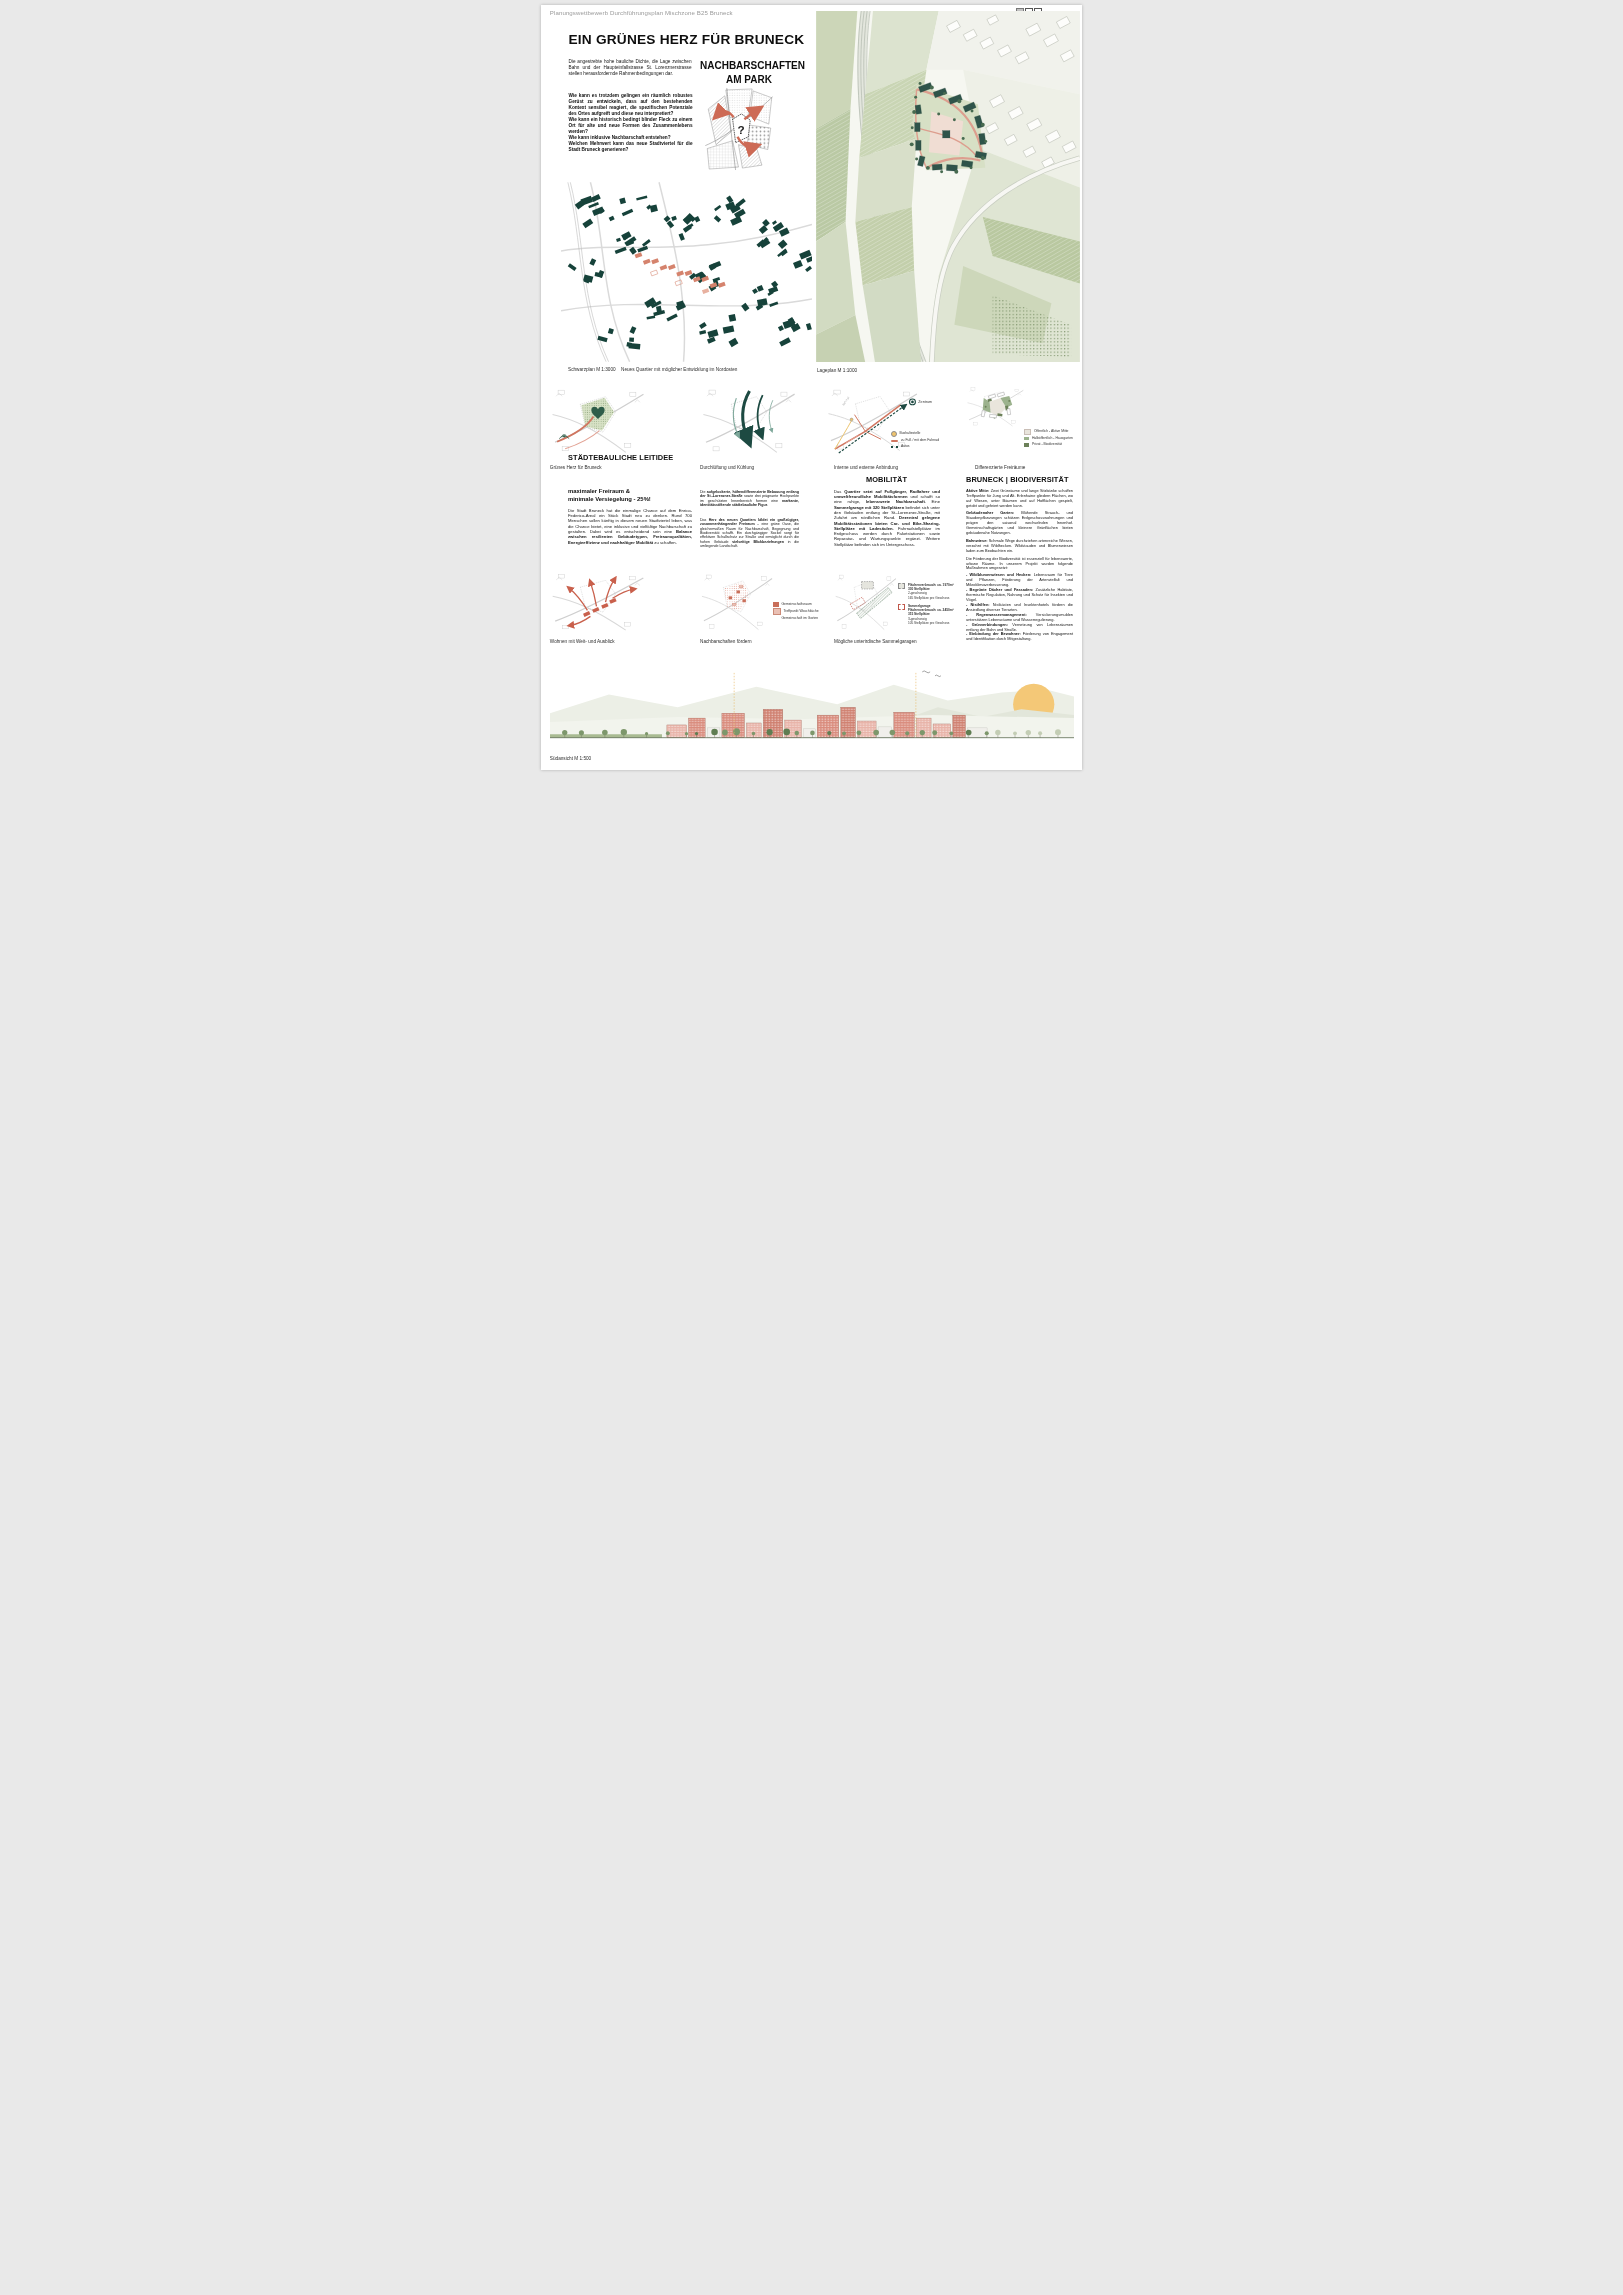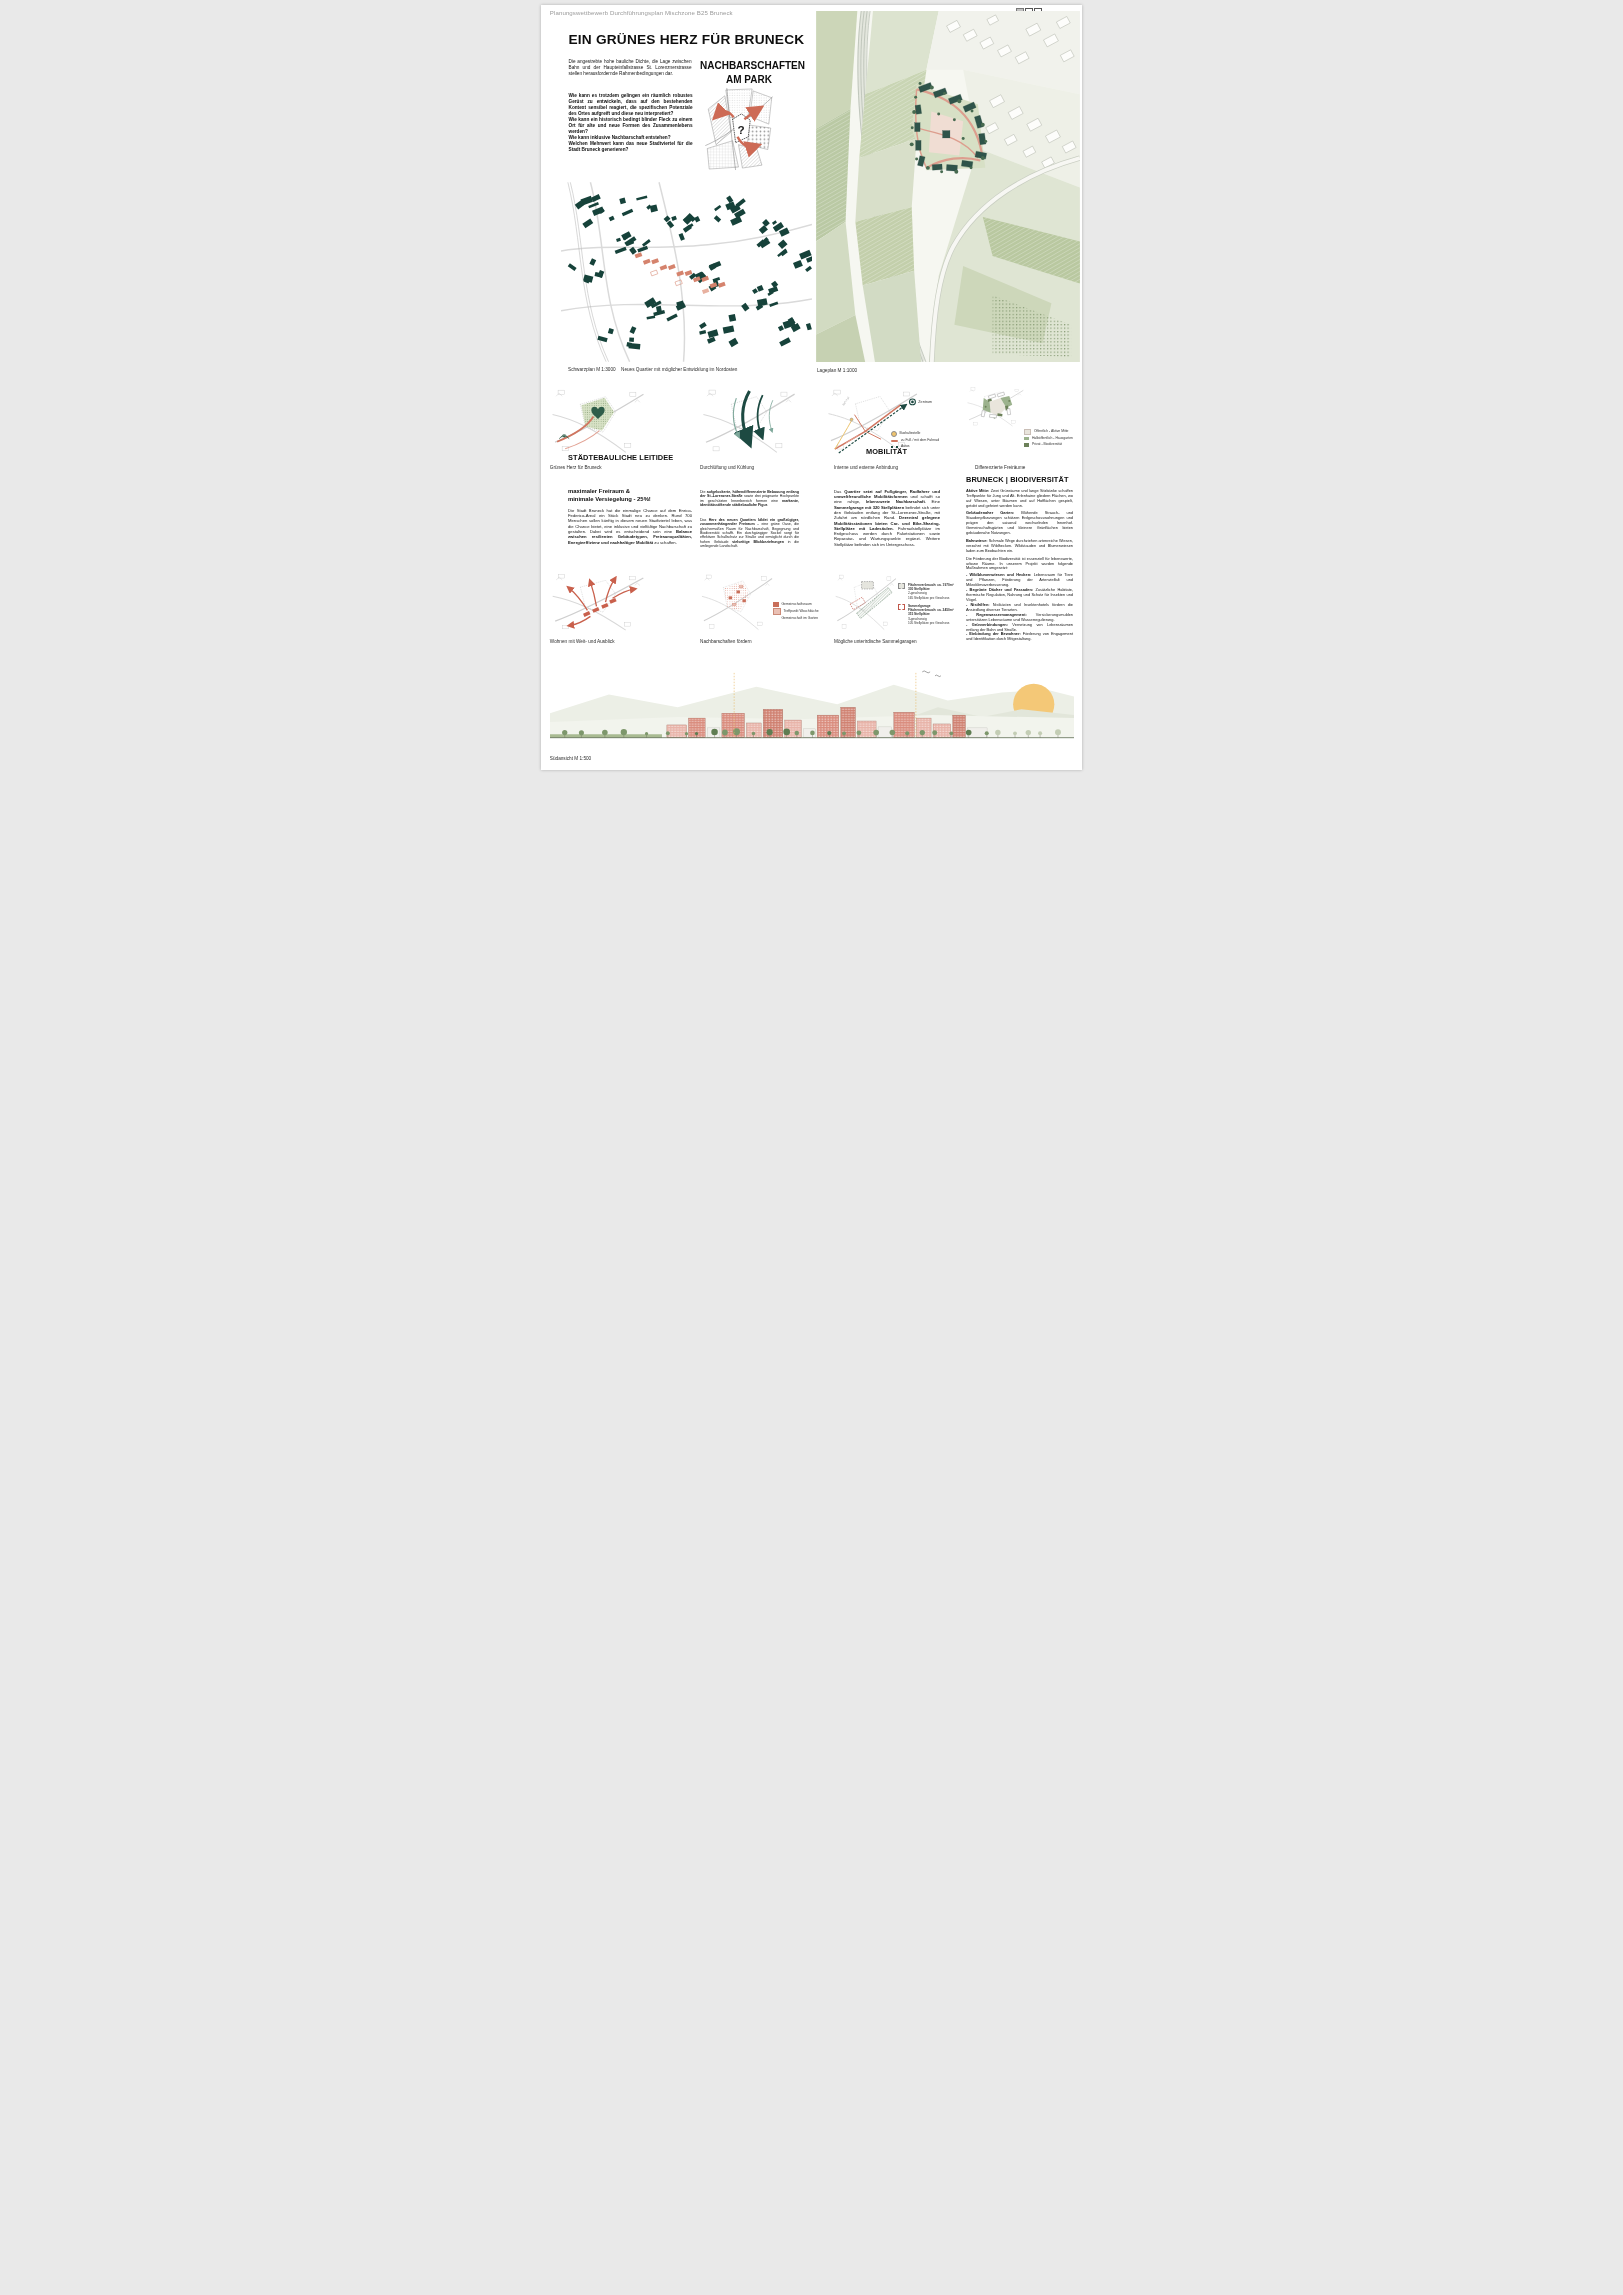--- a/index.html
+++ b/index.html
@@ -529,21 +529,21 @@
   <div class="abs h3" style="left:27px;top:448px;">STÄDTEBAULICHE LEITIDEE</div>
   <div class="abs h4" style="left:27px;top:483px;">
     <div>maximaler Freiraum &amp;</div>
     <div>minimale Versiegelung - 25%!</div>
   </div>
   <div class="abs bt rich" style="left:27px;top:503px;width:124px;"><span>Die Stadt Bruneck hat die einmalige Chance auf dem Enrico-Federico-Areal ein Stück Stadt neu zu denken. Rund 700 Menschen sollen künftig in diesem neuen Stadtviertel leben, was die Chance bietet, eine inklusive und vielfältige Nachbarschaft zu gestalten. Dabei wird es entscheidend sein eine </span><span class="b">Balance zwischen resilienten Gebäudetypen, Freiraumqualitäten, Energieeffizienz und nachhaltiger Mobilität</span><span> zu schaffen.</span></div>
 
   <div class="abs bt-s rich" style="left:159px;top:485px;width:99px;"><span>Die </span><span class="b">aufgelockerte, höhendifferenzierte Bebauung entlang der St.-Lorenzner-Straße</span><span> sowie drei prägnante Hochpunkte im geschützten Innenbereich formen eine </span><span class="b">markante, identitätsstiftende städtebauliche Figur</span><span>.</span></div>
   <div class="abs bt-s rich" style="left:159px;top:513px;width:99px;"><span>Das </span><span class="b">Herz des neuen Quartiers bildet ein großzügiger, zusammenhängender Freiraum</span><span> –  eine grüne Oase, die  gleichermaßen Raum für Nachbarschaft, Begegnung und Biodiversität schafft. Ein durchgängiger Sockel sorgt für effektiven Schallschutz zur Straße und ermöglicht durch die hohen Gebäude </span><span class="b">vielseitige Blickbeziehungen</span><span> in die umliegende Landschaft.</span></div>
 
-  <div class="abs h3" style="left:293px;top:442px;padding-left:32px;">MOBILITÄT</div>
+  <div class="abs h3" style="left:293px;top:470px;padding-left:32px;">MOBILITÄT</div>
   <div class="abs bt rich" style="left:293px;top:484px;width:106px;"><span>Das </span><span class="b">Quartier setzt auf Fußgänger, Radfahrer und umweltfreundliche Mobilitätsformen</span><span> und schafft so eine ruhige, </span><span class="b">lebenswerte Nachbarschaft</span><span>. Eine </span><span class="b">Sammelgarage mit 320 Stellplätzen</span><span> befindet sich unter den Gebäuden entlang der St.-Lorenzner-Straße, mit Zufahrt am nördlichen Rand. </span><span class="b">Dezentral gelegene Mobilitätsstationen bieten Car- und Bike-Sharing-Stellplätze mit Ladesäulen.</span><span> Fahrradstellplätze im Erdgeschoss werden durch Paketstationen sowie Reparatur- und Wartungspunkte ergänzt. Weitere Stellplätze befinden sich im Untergeschoss.</span></div>
 
   <div class="abs h3" style="left:425px;top:470px;">BRUNECK | BIODIVERSITÄT</div>
   <div class="abs" style="left:425px;top:484px;width:107px;">
     <div class="bt-f rich" style="margin-bottom:2.9px;"><span class="b">Aktive Mitte:</span><span> Zwei Grünräume und lange Sitzbänke schaffen Treffpunkte für Jung und Alt. Erlenhaine gliedern Flächen, wo auf Wiesen, unter Bäumen und auf Hofflächen gespielt, getobt und gefeiert werden kann.</span></div>
     <div class="bt-f rich" style="margin-bottom:2.9px;"><span class="b">Gebäudenaher Garten:</span><span> Blühende Strauch- und Staudenpflanzungen schützen Erdgeschosswohnungen und prägen den saisonal wechselnden Innenhof. Gemeinschaftsgärten und kleinere Grünflächen bieten gebäudenahe Nutzungen.</span></div>
     <div class="bt-f rich" style="margin-bottom:2.9px;"><span class="b">Bahnwiese:</span><span> Schmale Wege durchziehen artenreiche Wiesen, verzahnt mit Wildhecken. Wildstauden und Blumenwiesen laden zum Beobachten ein.</span></div>
     <div class="bt-f rich" style="margin-bottom:2px;"><span>Die Förderung der Biodiversität ist essenziell für lebenswerte, urbane Räume. In unserem Projekt wurden folgende Maßnahmen umgesetzt:</span></div>
     <div class="bt-f rich"><span class="b">- Wildblumenwiesen und Hecken:</span><span> Lebensraum für Tiere und Pflanzen, Förderung der Artenvielfalt und Mikroklimaverbesserung.</span></div>
     <div class="bt-f rich"><span class="b">- Begrünte Dächer und Fassaden:</span><span> Zusätzliche Habitate, thermische Regulation, Nahrung und Schutz für Insekten und Vögel.</span></div>

